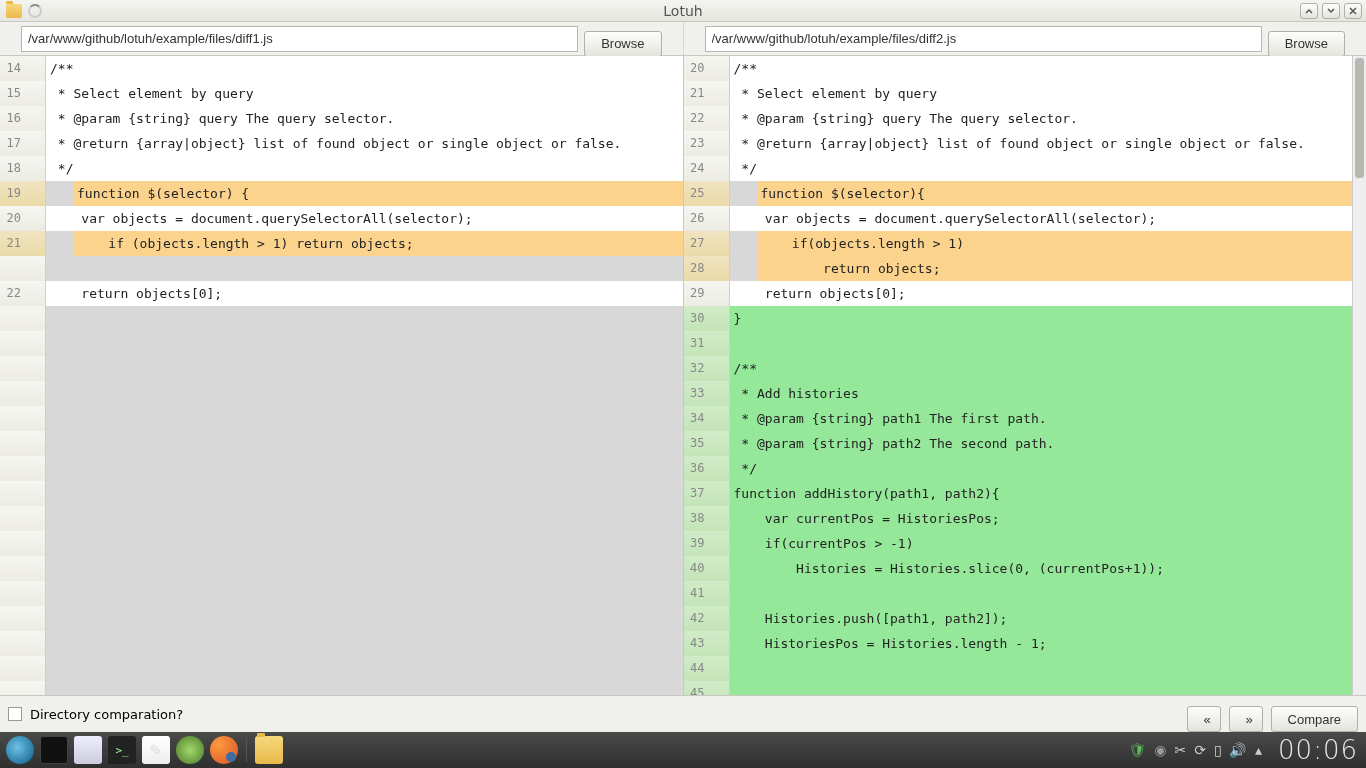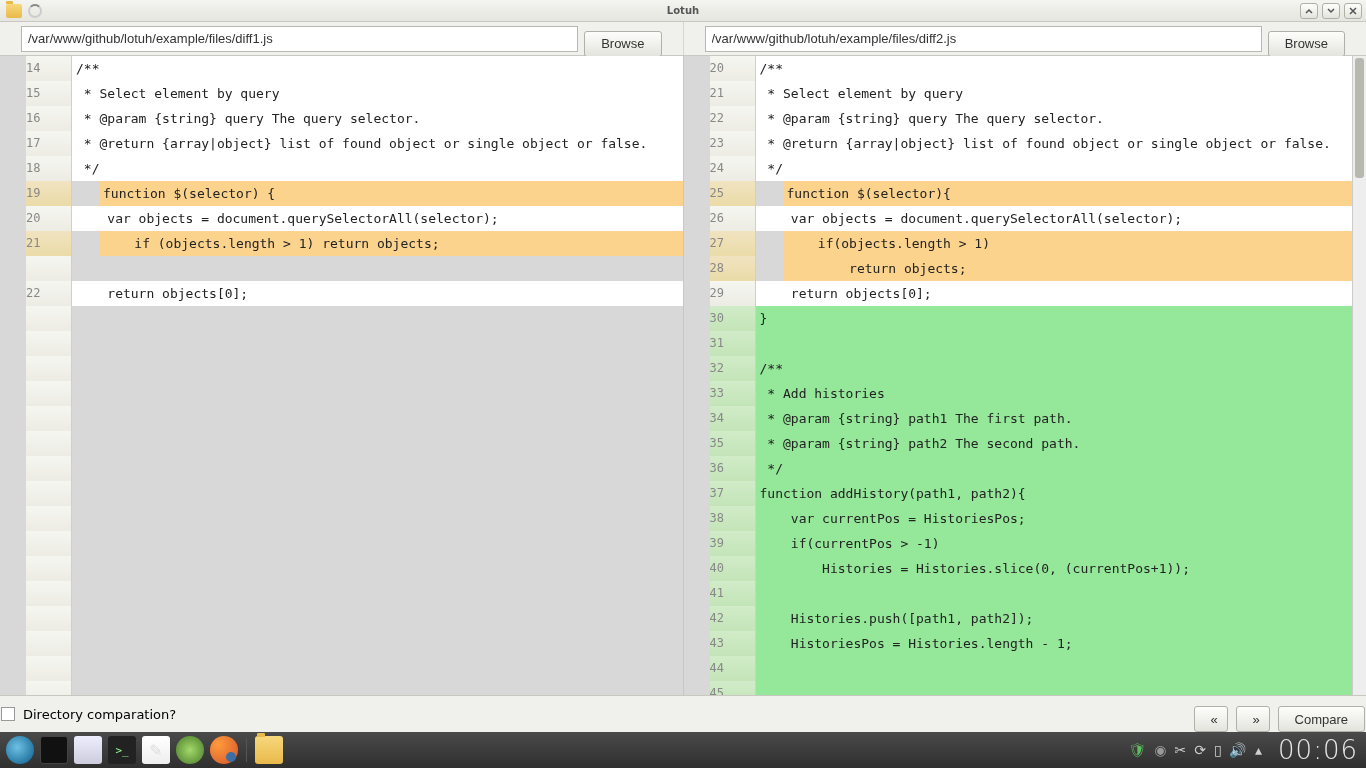--- a/index.html
+++ b/index.html
@@ -8,53 +8,53 @@
 
 .window { width: 1366px; height: 768px; display: flex; flex-direction: column; background: #f0f0ed; }
 .titlebar {
   height: 22px; background: linear-gradient(#f4f4f0, #e6e6e0);
   display: flex; align-items: center; border-bottom: 1px solid #c8c8c0;
   position: relative;
 }
 .titlebar .folder-icon { width: 16px; height: 14px; margin: 0 4px 0 6px; background: linear-gradient(#f7d87c, #e9b94a); border-radius: 2px; position: relative; }
 .titlebar .folder-icon::before { content: ''; position: absolute; top: -3px; left: 0; width: 7px; height: 3px; background: #e9b94a; border-radius: 1px 1px 0 0; }
 .titlebar .spinner { width: 14px; height: 14px; border: 2px solid #ccc; border-top-color: #888; border-radius: 50%; margin-left: 2px; }
-.titlebar .title { position: absolute; left: 50%; transform: translateX(-50%); color: #555; font-size: 10px; font-weight: bold; }
+.titlebar .title { position: absolute; left: 50%; transform: translateX(-50%); color: #555; font-size: 14px; }
 .titlebar .winbtns { position: absolute; right: 4px; display: flex; gap: 4px; }
 .titlebar .winbtn { width: 18px; height: 16px; border: 1px solid #b0b0a8; border-radius: 3px; background: linear-gradient(#fdfdfb, #e4e4de); display: flex; align-items: center; justify-content: center; font-size: 10px; color: #555; cursor: pointer; }
 
 
 .pathbar { height: 34px; display: flex; border-bottom: 1px solid #c8c8c0; }
 .pathcell { flex: 1; display: flex; align-items: center; padding: 3px 21px; gap: 6px; }
 .pathcell + .pathcell { border-left: 1px solid #d8d8d0; }
 .pathinput { flex: 1; height: 26px; border: 1px solid #b8b8b0; background: #fff; padding: 0 6px; font-size: 13px; color: #333; }
 .browsebtn, .bottombtn { height: 26px; padding: 0 16px; border: 1px solid #b0b0a8; border-radius: 3px; background: linear-gradient(#fdfdfb, #e4e4de); color: #333; font-size: 13px; cursor: pointer; margin-top: 10px; }
 
 
 .diffarea { flex: 1; display: flex; min-height: 0; border-bottom: 1px solid #c8c8c0; }
 .pane { flex: 1; display: flex; flex-direction: column; background: #d8d8d8; min-width: 0; position: relative; }
 .pane + .pane { border-left: 1px solid #c8c8c0; }
 .codewrap { flex: 1; overflow: hidden; }
 .codelines { font-family: "DejaVu Sans Mono", monospace; font-size: 13px; }
 .row { display: flex; height: 25px; line-height: 25px; white-space: pre; }
-.ln { width: 46px; text-align: left; padding-right: 12px; color: #888; background: linear-gradient(#f6f6f1, #ecece4); border-right: 1px solid #d0d0c8; user-select: none; font-size: 12px; margin-left: 26px; }
+.ln { width: 46px; text-align: right; padding-right: 24px; color: #888; background: linear-gradient(#f6f6f1, #ecece4); border-right: 1px solid #d0d0c8; user-select: none; font-size: 12px; }
 .tx { flex: 1; padding-left: 4px; background: #fff; color: #222; overflow: hidden; }
 .row.chg .tx { background: #fbd38d; margin-left: 27px; }
 .row.chg .ln { background: linear-gradient(#f1e3c0, #eadba8); }
 .row.add .tx { background: #95e89a; }
 .row.add .ln { background: linear-gradient(#d0ecc8, #c4e4b8); }
 .row.pad .tx { background: #d8d8d8; }
 .row.pad .ln { color: transparent; }
 .row.empty .ln { color: transparent; }
 .row.empty .tx { background: #d8d8d8; }
 .scrolltrack { position: absolute; right: 0; top: 0; bottom: 0; width: 14px; background: #eee; border-left: 1px solid #ccc; }
 .scrollthumb { position: absolute; left: 2px; right: 2px; background: #b8b8b0; border-radius: 3px; }
 
 
-.bottombar { height: 36px; display: flex; align-items: center; padding: 0 1px; gap: 8px; background: #f0f0ed; }
+.bottombar { height: 36px; display: flex; align-items: center; padding: 0 8px; gap: 8px; background: #f0f0ed; }
 .bottombar .chk { width: 14px; height: 14px; border: 1px solid #999; background: #fff; }
 .bottombar .spacer { flex: 1; }
 .navbtn { width: 28px; height: 26px; }
 
 
 .taskbar { height: 36px; background: linear-gradient(#4a4a4a, #2f2f2f); display: flex; align-items: center; padding: 0 6px; gap: 6px; color: #ddd; }
 .tb-icon { width: 28px; height: 28px; border-radius: 3px; display: flex; align-items: center; justify-content: center; font-size: 16px; }
 .tb-launch { background: radial-gradient(circle at 40% 40%, #6ec1e4, #0a5a8a); border-radius: 50%; }
 .tb-term { background: #111; border: 1px solid #444; }
 .tb-file { background: linear-gradient(#eef, #ccd); }

